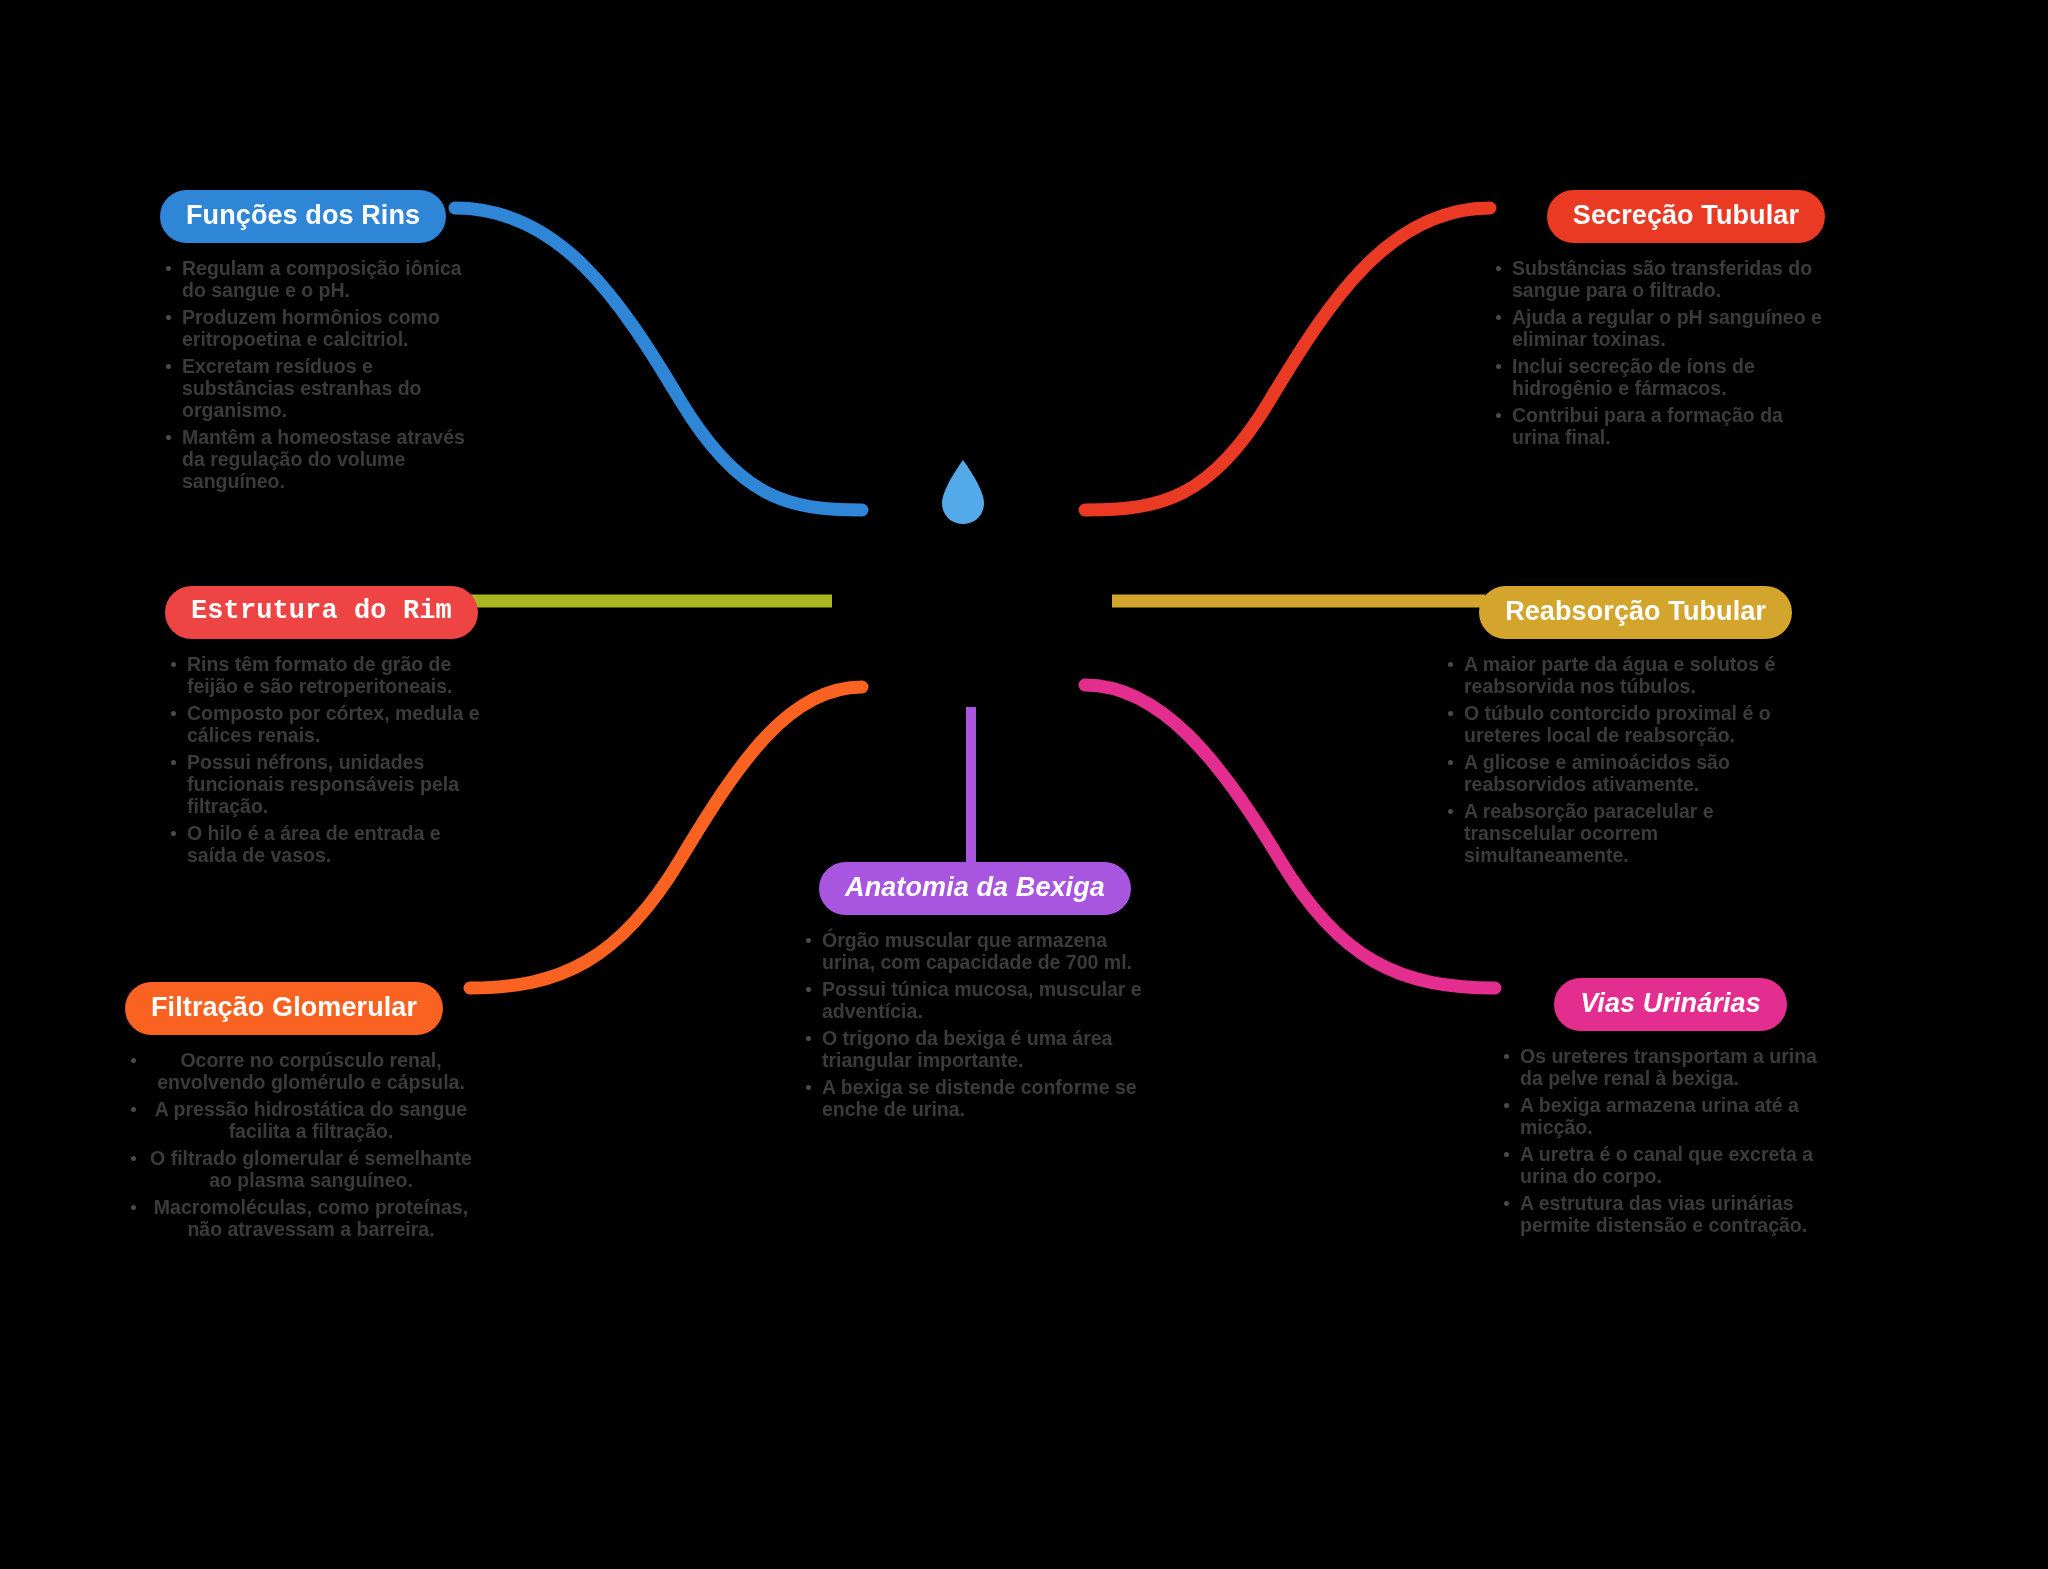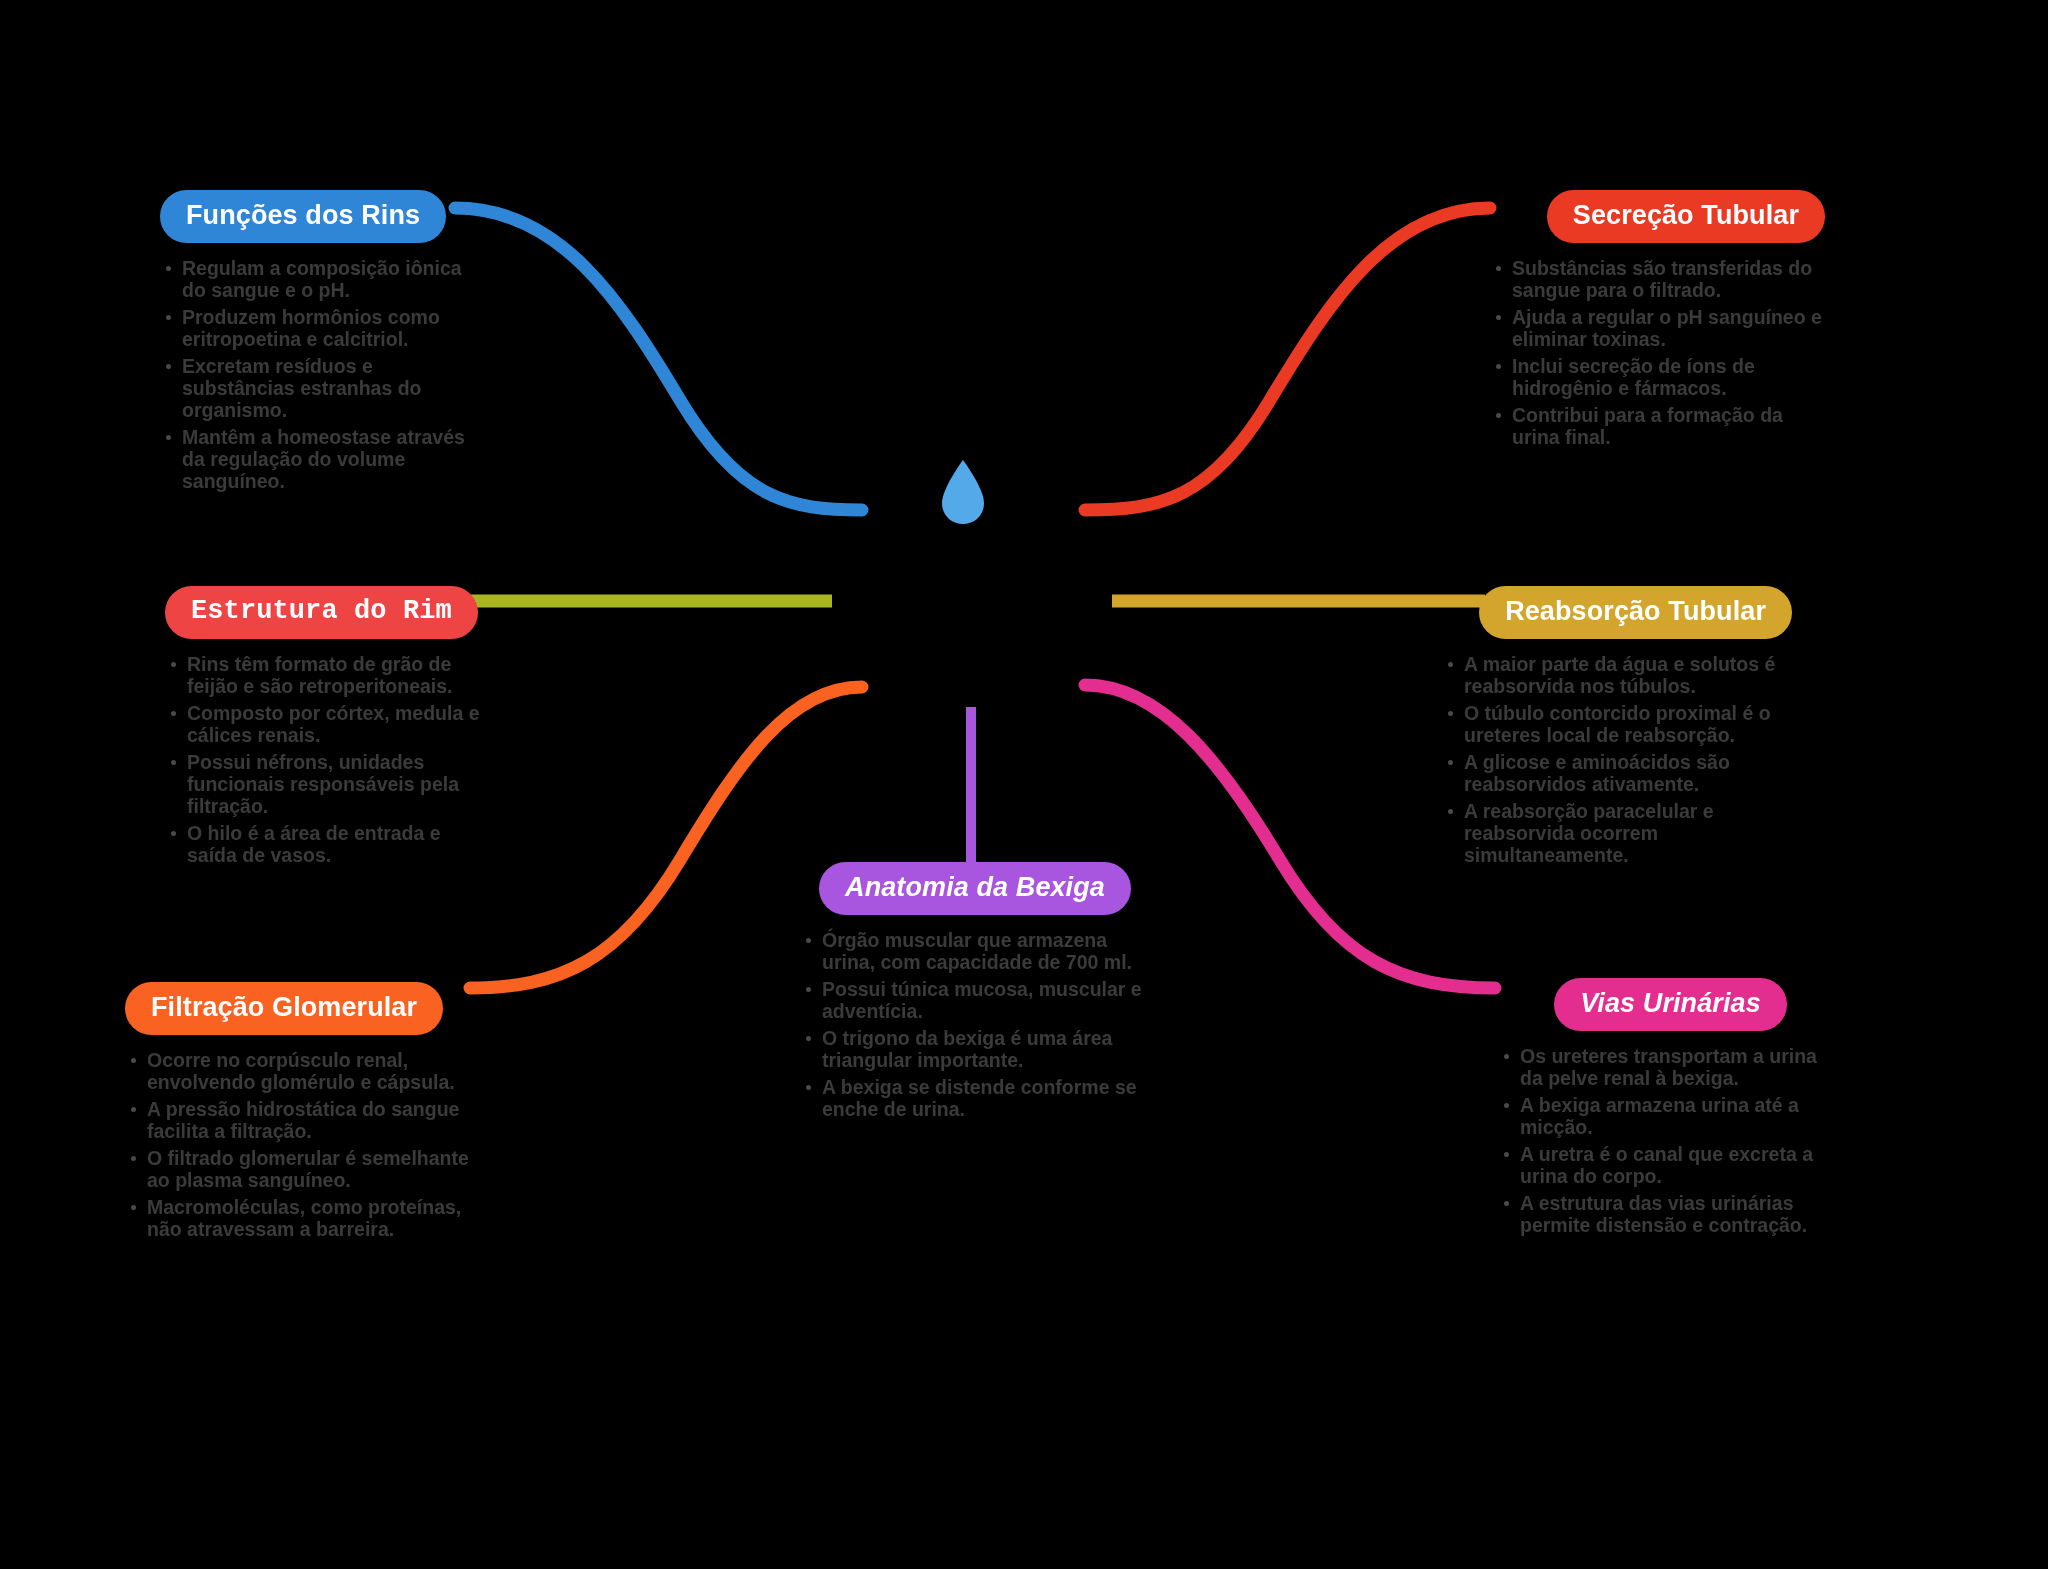--- a/index.html
+++ b/index.html
@@ -82,21 +82,21 @@
     top: 9px;
     width: 5px;
     height: 5px;
     border-radius: 50%;
     background: #4a4a4a;
   }
 
   
   #b-funcoes        { left: 160px;  top: 190px;  width: 318px; }
   #b-estrutura      { left: 165px;  top: 586px;  width: 330px; }
-  #b-filtracao      { left: 125px;  top: 982px;  width: 350px; }
+  #b-filtracao      { left: 125px;  top: 982px;  width: 350px; text-align: center; }
   #b-secrecao       { left: 1490px; top: 190px;  width: 335px; }
   #b-reabsorcao     { left: 1442px; top: 586px;  width: 350px; }
   #b-vias           { left: 1498px; top: 978px;  width: 345px; }
   #b-bexiga         { left: 800px;  top: 862px;  width: 350px; }
 
   .droplet {
     position: absolute;
     left: 940px;
     top: 458px;
     width: 46px;
@@ -178,21 +178,21 @@
   </div>
 
   <div class="branch" id="b-reabsorcao">
     <div class="pill-row right-align">
       <span class="pill" style="background: rgb(211, 165, 44);">Reabsorção Tubular</span>
     </div>
     <ul class="points">
       <li>A maior parte da água e solutos é reabsorvida nos túbulos.</li>
       <li>O túbulo contorcido proximal é o ureteres local de reabsorção.</li>
       <li>A glicose e aminoácidos são reabsorvidos ativamente.</li>
-      <li>A reabsorção paracelular e reabsorvida ocorrem simultaneamente.</li>
+      <li>A reabsorção paracelular e transcelular ocorrem simultaneamente.</li>
     </ul>
   </div>
 
   <div class="branch" id="b-vias">
     <div class="pill-row center-align">
       <span class="pill" style="background: rgb(227, 46, 144);">Vias Urinárias</span>
     </div>
     <ul class="points">
       <li>Os ureteres transportam a urina da pelve renal à bexiga.</li>
       <li>A bexiga armazena urina até a micção.</li>

